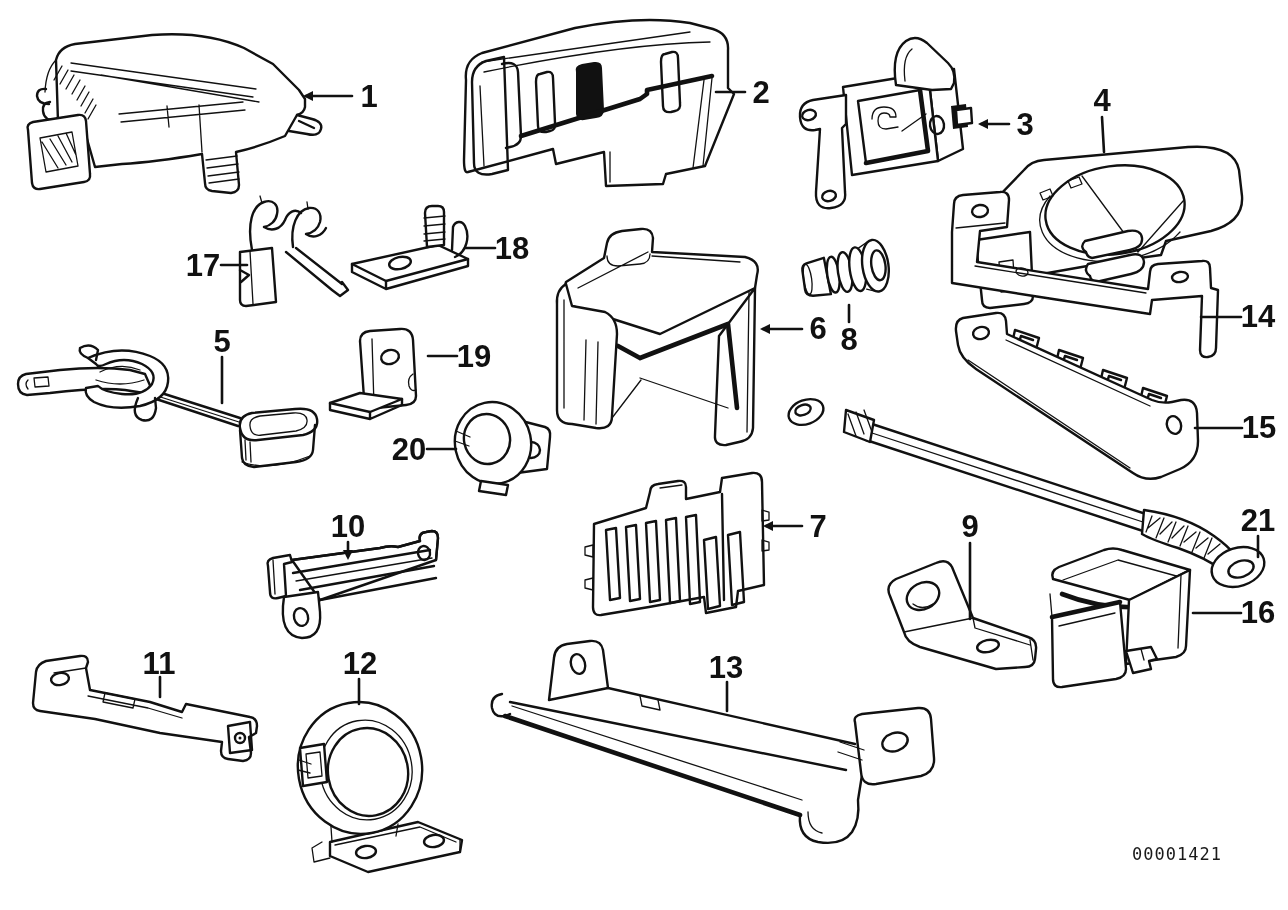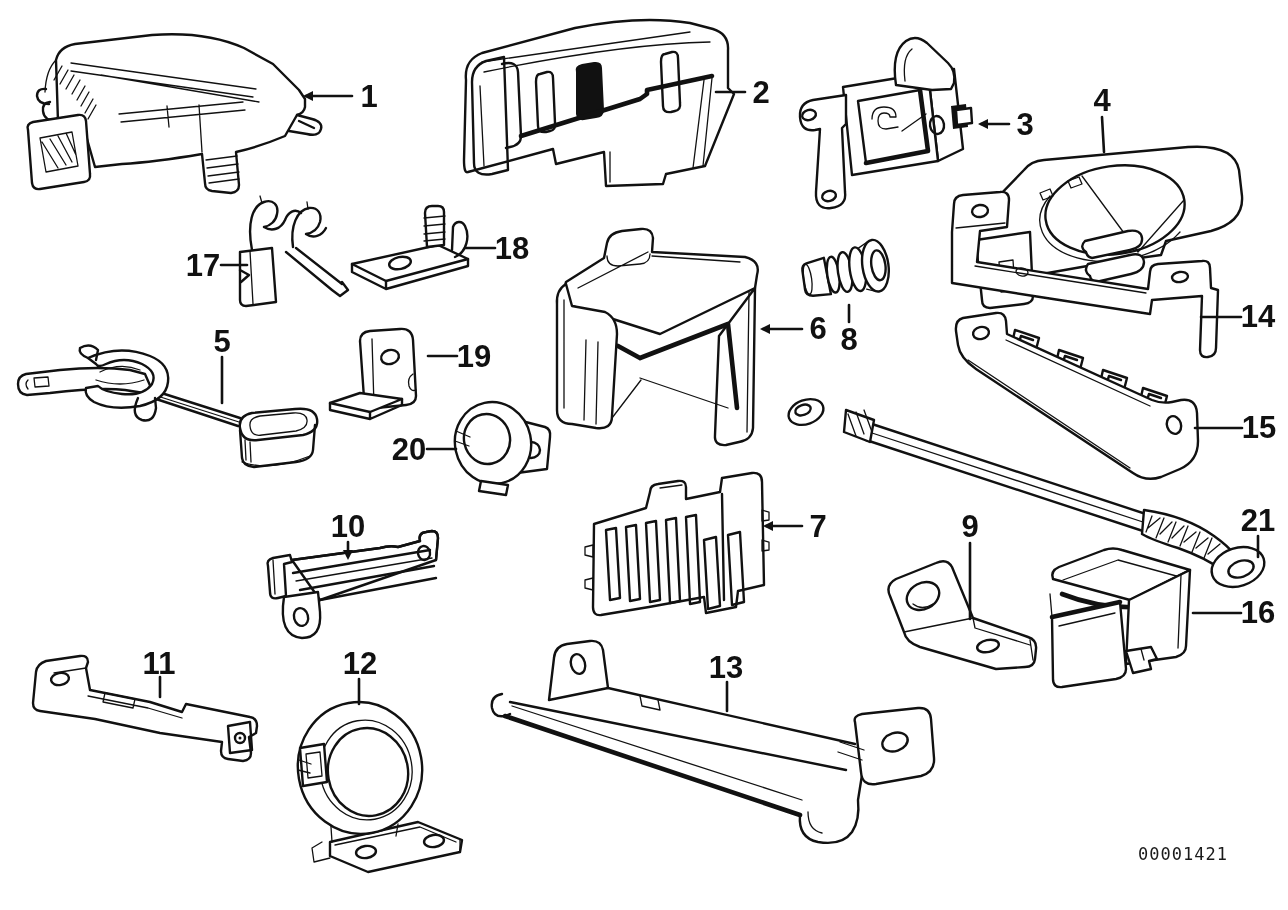--- a/index.html
+++ b/index.html
@@ -16,21 +16,21 @@
   .th{stroke-width:1.3;}       
   .leader{stroke:#111;stroke-width:2.6;}
   .callout-text{
     font-family:"Liberation Sans",sans-serif;font-weight:bold;font-size:31px;
     fill:#111;stroke:none;text-anchor:middle;
   }
   .arrowhead{fill:#111;stroke:none;}
   .drawing-number{
     position:absolute;left:1132px;top:844px;width:96px;height:20px;
     font-family:"DejaVu Sans Mono","Liberation Mono",monospace;
-    font-size:17px;letter-spacing:1px;color:#1a1a1a;text-align:right;white-space:nowrap;
+    font-size:17px;letter-spacing:1px;color:#1a1a1a;text-align:left;white-space:nowrap;
   }
 </style>
 </head>
 <body>
 
 <div class="stage">
   <svg width="1288" height="910" viewBox="0 0 1288 910">
 
     <g>
       <path class="w" d="M56,60 Q59,47 75,44 L152,35 Q206,31 244,48 L273,64 L299,90 L305,99 L305,107 Q304,113 297,115 L285,136 Q259,147 236,152 L239,185 Q239,192 231,193 L212,191 Q205,190 205,183 L202,154 Q155,162 122,164 L95,167 L85,132 L58,122 Z"></path>

